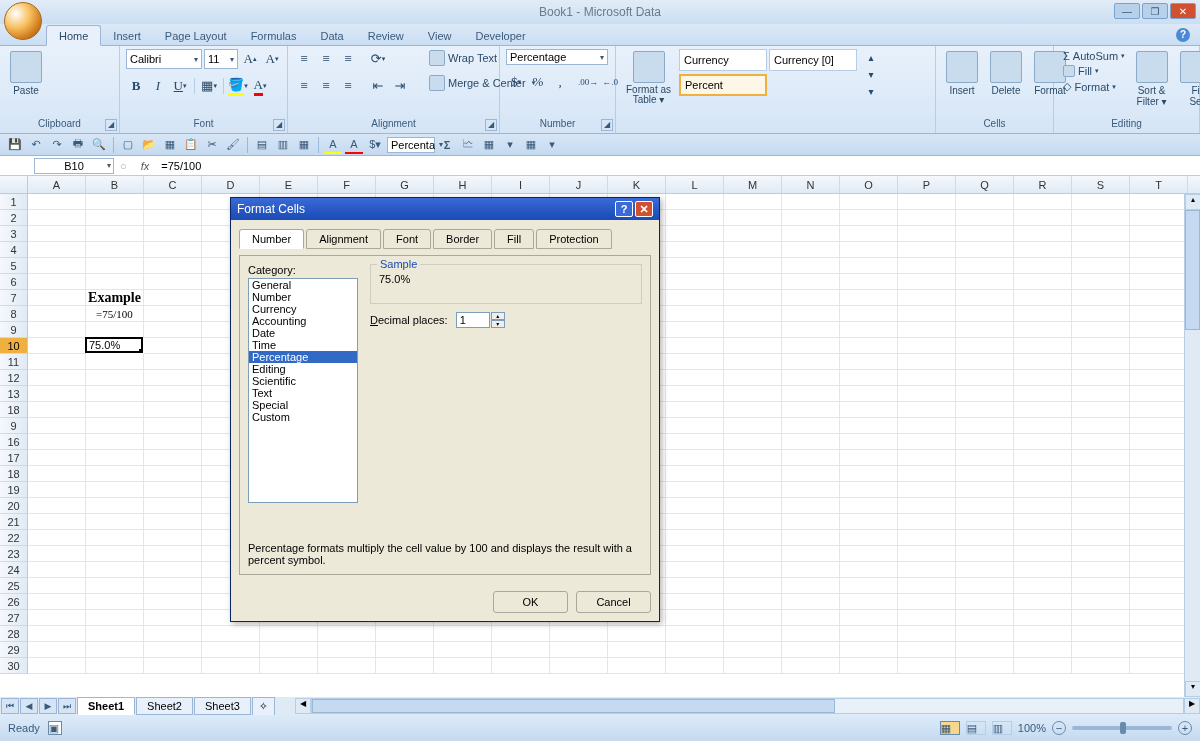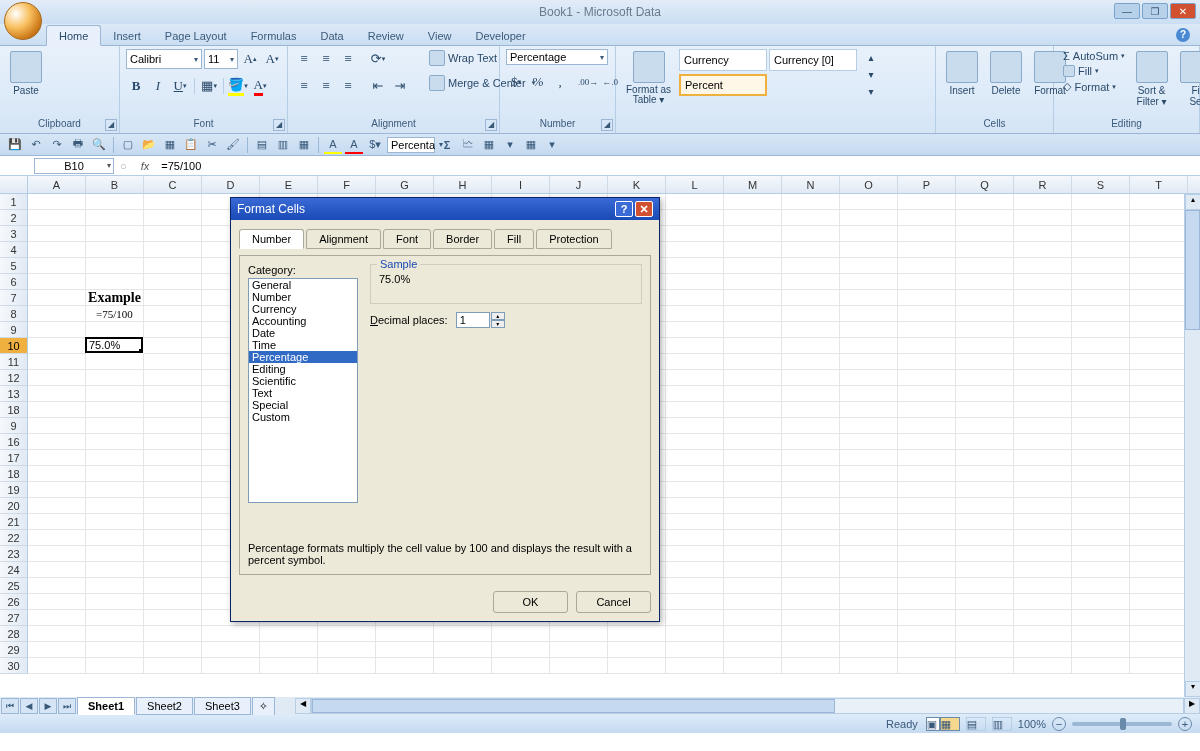--- a/index.html
+++ b/index.html
@@ -48,21 +48,21 @@
 .rh.active{background:#f0b040;color:#000}
 .grid{position:absolute;top:18px;left:28px;right:0;bottom:0}
 .cell{position:absolute;border-right:1px solid #e5e5e5;border-bottom:1px solid #e5e5e5;width:58px;height:16px;font-size:11px;padding:0 2px;line-height:16px;overflow:hidden;white-space:nowrap}
 .cell.sel{border:2px solid #000;z-index:2;margin:-1px 0 0 -1px}
 .cell.sel::after{content:'';position:absolute;right:-3px;bottom:-3px;width:5px;height:5px;background:#000}
 .hscroll{position:absolute;left:0;right:0;bottom:0;height:18px;background:#e0eaf5;display:flex;align-items:center}
 .hscroll .nav{display:flex}
 .hscroll .nav span{width:18px;height:16px;border:1px solid #9bb7d5;background:#d5e5f6;margin-left:1px;text-align:center;font-size:9px;line-height:14px;color:#3a5a7a}
 .sheettab{padding:2px 10px;border:1px solid #9bb7d5;background:#e8f1fb;font-size:11px;margin-left:1px}
 .sheettab.active{background:#fff;font-weight:bold;border-bottom-color:#fff}
-.statusbar{height:18px;background:linear-gradient(#dcebf9,#c5daf0);display:flex;align-items:center;padding:0 8px;font-size:11px;color:#3a5a7a;justify-content:flex-end}
+.statusbar{height:26px;background:linear-gradient(#dcebf9,#c5daf0);display:flex;align-items:center;padding:0 8px;font-size:11px;color:#3a5a7a;justify-content:space-between}
 .statusbar .right{display:flex;align-items:center;gap:6px}
 .zoom-track{width:100px;height:4px;background:#9bb7d5;position:relative;border-radius:2px}
 .zoom-thumb{position:absolute;left:48px;top:-4px;width:6px;height:12px;background:#6a8aaa;border-radius:2px}
 
 .backdrop{position:absolute;inset:0;pointer-events:none}
 .dialog{position:absolute;left:230px;top:197px;width:430px;background:#ece9d8;border:1px solid #0a246a;box-shadow:2px 2px 6px rgba(0,0,0,.3);pointer-events:auto}
 .dlg-title{height:22px;background:linear-gradient(#3a6ad5,#1a4ab5);color:#fff;display:flex;align-items:center;padding:0 6px;font-size:12px;justify-content:space-between}
 .dlg-title .btns{display:flex;gap:2px}
 .dlg-title .btns span{width:18px;height:16px;background:#d05030;border:1px solid #fff;border-radius:2px;text-align:center;line-height:14px;font-weight:bold;font-size:11px}
 .dlg-title .btns .h{background:#3a6ad5}

